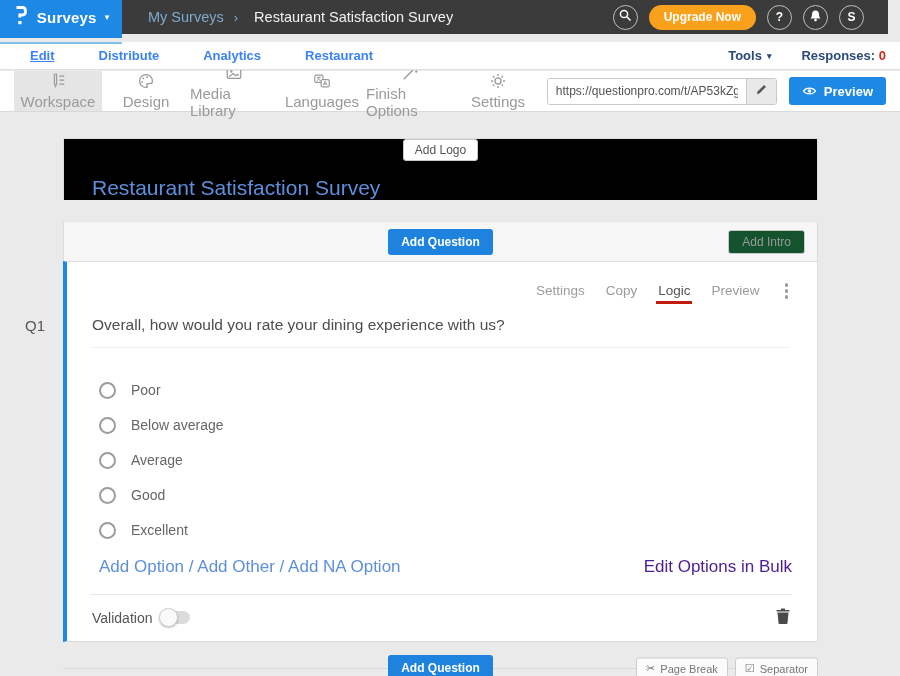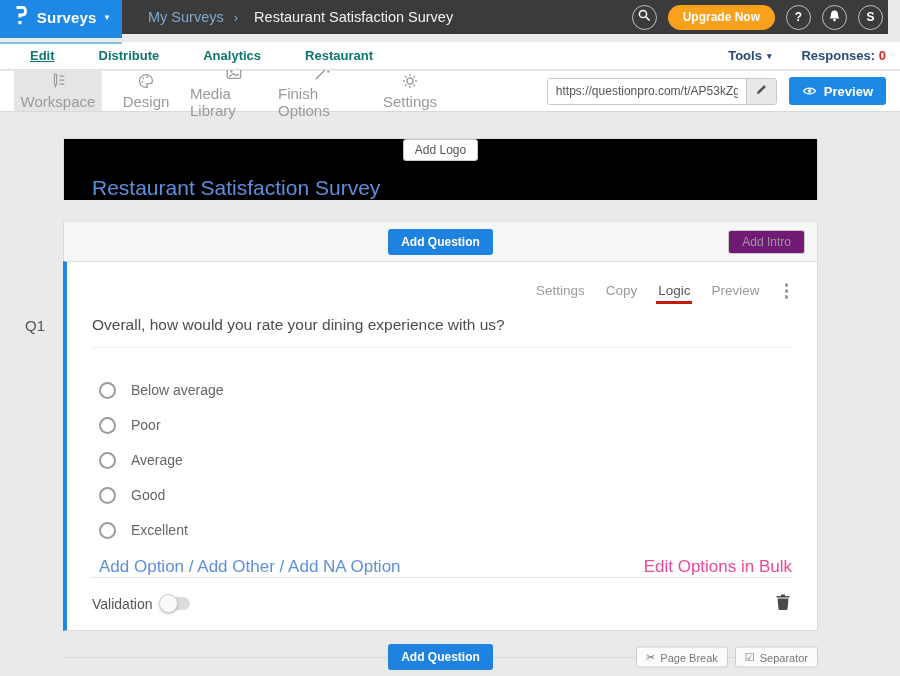--- a/index.html
+++ b/index.html
@@ -13,34 +13,34 @@
   .top-header { position:absolute; top:0; left:0; right:12px; height:34px;
     background:#3b3b3b; display:flex; align-items:center; z-index:5; }
   .brand { width:122px; height:42px; background:#1e88e5; display:flex;
     align-items:center; justify-content:center; gap:8px; color:#fff; cursor:pointer; }
   .brand-name { font-size:15px; font-weight:600; letter-spacing:.2px; }
   .caret { font-size:9px; color:#fff; }
   .breadcrumb { margin-left:26px; display:flex; align-items:center; gap:10px; font-size:14.5px; }
   .crumb-parent { color:#7ea9cc; cursor:pointer; }
   .crumb-sep { color:#7ea9cc; font-size:13px; }
   .crumb-current { color:#f1f1f1; margin-left:6px; }
-  .header-actions { margin-left:auto; display:flex; align-items:center; gap:11px; padding-right:5px; }
+  .header-actions { margin-left:auto; display:flex; align-items:center; gap:11px; padding-right:24px; }
   .circle-btn { width:25px; height:25px; border-radius:50%; border:1.5px solid #bfbfbf;
     background:transparent; color:#fff; display:flex; align-items:center; justify-content:center;
     font-size:12px; font-weight:bold; cursor:pointer; }
   .upgrade-btn { background:#f9a11b; color:#fff; border:none; border-radius:13px;
     height:25px; padding:0 15px; font-size:12px; font-weight:bold; cursor:pointer;
     font-family:"Liberation Sans", sans-serif; }
 
   
   .nav-bar { position:absolute; top:42px; left:0; right:0; height:28px; background:#fff;
     border-bottom:1px solid #e0e0e0; display:flex; align-items:center; font-size:13px; z-index:4; }
   .nav-accent { position:absolute; top:0; left:0; width:122px; height:2px; background:#7fc3ea; }
   .nav-tabs { display:flex; gap:28px; padding-left:14px; }
-  .nav-tab { color:#0f766e; font-weight:bold; cursor:pointer;padding-left:16px; }
+  .nav-tab { color:#3b82f6; font-weight:bold; cursor:pointer;padding-left:16px; }
   .nav-tab.active { text-decoration:underline; }
   .nav-right { margin-left:auto; display:flex; align-items:center; gap:30px; padding-right:14px; }
   .tools-link { color:#2b4a79; font-weight:bold; cursor:pointer; display:flex; align-items:center; gap:5px; }
   .tools-link .caret { color:#2b4a79; }
   .responses { color:#2b4a79; font-weight:bold; }
   .responses .count { color:#cf2b1e; }
 
   
   .toolbar { position:absolute; top:71px; left:0; right:0; height:41px; background:#fff;
     border-bottom:1px solid #d9d9d9; display:flex; align-items:stretch; padding-left:14px; z-index:3; }
@@ -68,21 +68,21 @@
   .add-logo-row { text-align:center; }
   .add-logo-btn { background:#fff; border:1px solid #c9c9c9; border-radius:3px; color:#555;
     font-size:12px; padding:3px 11px; cursor:pointer; font-family:"Liberation Sans", sans-serif; }
   .survey-title { margin:15px 0 21px 28px; font-size:21px; font-weight:normal; color:#5d8fdc; }
 
   .add-q-row { position:relative; background:#f6f6f6; border:1px solid #dcdcdc; border-top:1px solid #e6e6e6;
     border-bottom:none; height:40px; display:flex; align-items:center; justify-content:center; }
   .add-question-btn { background:#1e82df; color:#fff; border:none; border-radius:3px;
     font-size:12px; font-weight:bold; padding:6px 13px; cursor:pointer; font-family:"Liberation Sans", sans-serif; }
   .add-intro-btn { position:absolute; right:12px; top:50%; transform:translateY(-50%);
-    background:#701a75; border:1px solid #c9c9c9; border-radius:3px; color:#999;
+    background:#14532d; border:1px solid #c9c9c9; border-radius:3px; color:#999;
     font-size:12px; padding:4px 13px; cursor:pointer; font-family:"Liberation Sans", sans-serif; }
 
   .question-block { background:#fff; border:1px solid #dcdcdc; border-left:4px solid #1e88e5;
     padding:0 25px 0 23px; }
   .q-menu { display:flex; justify-content:flex-end; align-items:center; gap:21px;
     padding-top:19px; font-size:13.5px; color:#9b9b9b; }
   .q-menu-item { cursor:pointer; }
   .q-menu-item.annotated { color:#555; position:relative; }
   .q-menu-item.annotated::after { content:''; position:absolute; left:-2px; right:-2px;
     bottom:-6px; height:3px; background:#c11b0e; }
@@ -91,22 +91,22 @@
   .q-text { margin:15px 2px 0 2px; padding-bottom:13px; font-size:15.5px; color:#4d4d4d;
     border-bottom:1px solid #f0f0f0; cursor:text; }
   .options { margin-top:25px; }
   .option-row { display:flex; align-items:center; gap:15px; height:35px; padding-left:9px; }
   .radio { width:17px; height:17px; border-radius:50%; border:2px solid #9c9c9c; background:#fff; cursor:pointer; }
   .option-label { font-size:14px; color:#666; cursor:text; }
   .option-links-row { display:flex; justify-content:space-between; align-items:center;
     margin-top:9px; padding-left:9px; font-size:17px; }
   .opt-links { color:#5d8fdc; }
   .opt-link { color:#5d8fdc; cursor:pointer; }
-  .bulk-link { color:#ec4899; cursor:pointer; }
-  .validation-row { border-top:1px solid #e8e8e8; height:53px;
+  .bulk-link { color:#4c1d95; cursor:pointer; }
+  .validation-row { margin-top:17px; border-top:1px solid #e8e8e8; height:47px;
     display:flex; align-items:center; padding-left:2px; }
   .validation-label { font-size:14px; color:#555; }
   .toggle { position:relative; width:30px; height:13px; background:#dcdcdc; border-radius:7px;
     margin-left:8px; cursor:pointer; }
   .toggle-knob { position:absolute; left:-1px; top:-3px; width:19px; height:19px; border-radius:50%;
     background:#fafafa; border:1px solid #cfcfcf; box-shadow:0 1px 2px rgba(0,0,0,.25); }
   .trash-btn { margin-left:auto; background:none; border:none; cursor:pointer; padding:2px; }
 
   .card-footer { position:relative; margin-top:13px; height:27px;
     display:flex; align-items:center; justify-content:center; }
@@ -212,20 +212,31 @@
         <rect x="2.5" y="4" width="15" height="12" rx="1.5" fill="none" stroke="#9a9a9a" stroke-width="1.4"></rect>
         <circle cx="7" cy="8.3" r="1.3" fill="#9a9a9a"></circle>
         <path d="M4.5 14.5 L9 10.5 L12 13 L14 11.5 L15.5 13" fill="none" stroke="#9a9a9a" stroke-width="1.3"></path>
       </svg>
     </span>
     <span>Media Library</span>
   </div>
   <div class="tool-item">
     <span>
       <svg width="18" height="18" viewBox="0 0 20 20">
+        <rect x="2" y="3.5" width="9" height="8" rx="1.5" fill="none" stroke="#9a9a9a" stroke-width="1.3"></rect>
+        <path d="M4.3 6 h4.4 M6.5 5.2 v1 c0 1.8-1 3.2-2.4 3.8 M5.2 6.5 c.5 1.5 1.8 2.5 3.4 2.9" stroke="#9a9a9a" stroke-width="1" fill="none"></path>
+        <rect x="9" y="8.5" width="9" height="8" rx="1.5" fill="#fff" stroke="#9a9a9a" stroke-width="1.3"></rect>
+        <path d="M11.4 14.8 L13.5 10.3 L15.6 14.8 M12.2 13.4 h2.6" stroke="#9a9a9a" stroke-width="1.1" fill="none"></path>
+      </svg>
+    </span>
+    <span>Languages</span>
+  </div>
+  <div class="tool-item">
+    <span>
+      <svg width="18" height="18" viewBox="0 0 20 20">
         <path d="M3 17 L13 7" stroke="#9a9a9a" stroke-width="1.6"></path>
         <path d="M14.5 2 v3.2 M12.9 3.6 h3.2 M17 7.2 v2.6 M15.7 8.5 h2.6 M10.3 3 l1.6 1.6" stroke="#9a9a9a" stroke-width="1.2"></path>
       </svg>
     </span>
     <span>Finish Options</span>
   </div>
   <div class="tool-item">
     <span>
       <svg width="18" height="18" viewBox="0 0 20 20">
         <circle cx="10" cy="10" r="3.4" fill="none" stroke="#9a9a9a" stroke-width="1.5"></circle>
@@ -285,25 +296,25 @@
             <span></span>
             <span></span>
           </span>
       </div>
 
       <div class="q-text">Overall, how would you rate your dining experience with us?</div>
 
       <div class="options">
         <div class="option-row">
           <span class="radio"></span>
+          <span class="option-label">Poor</span>
+        </div>
+        <div class="option-row">
+          <span class="radio"></span>
           <span class="option-label">Below average</span>
-        </div>
-        <div class="option-row">
-          <span class="radio"></span>
-          <span class="option-label">Poor</span>
         </div>
         <div class="option-row">
           <span class="radio"></span>
           <span class="option-label">Average</span>
         </div>
         <div class="option-row">
           <span class="radio"></span>
           <span class="option-label">Good</span>
         </div>
         <div class="option-row">

